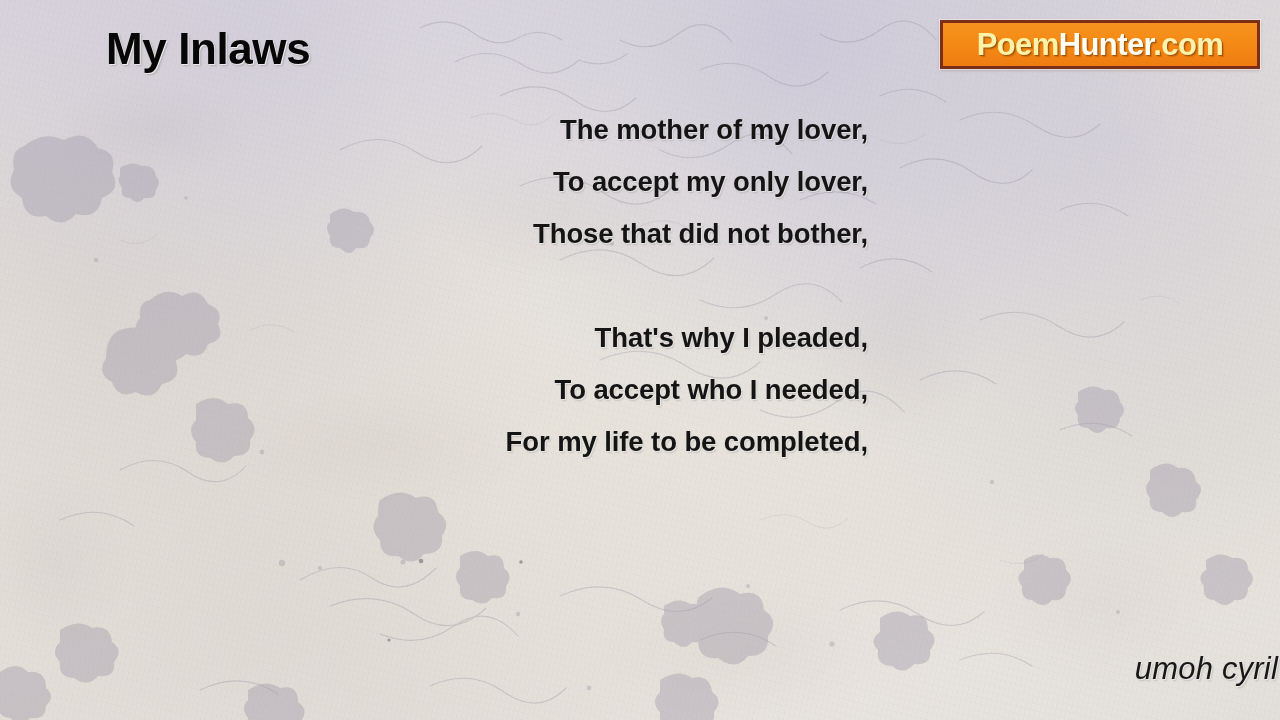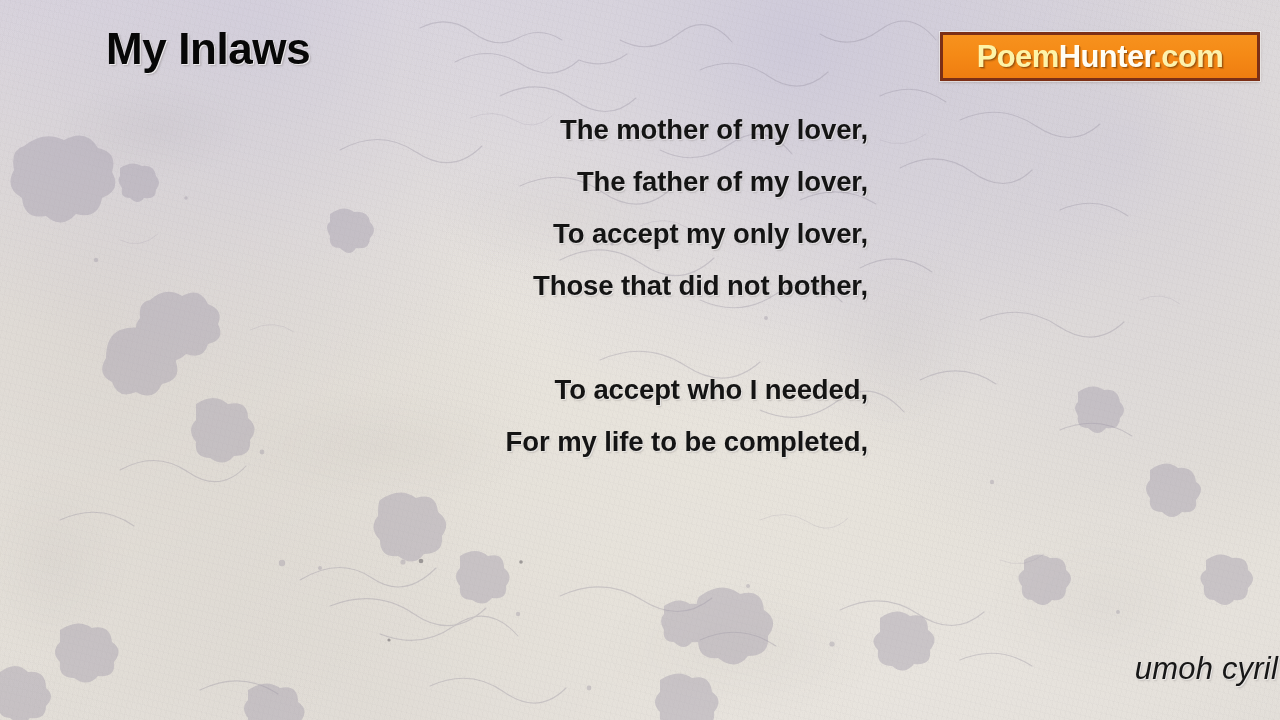--- a/index.html
+++ b/index.html
@@ -105,21 +105,21 @@
     color: #171717;
     letter-spacing: 0.2px;
     white-space: nowrap;
     text-shadow: 1px 1px 0 rgba(255,255,255,0.6), 1.5px 1.5px 2px rgba(130,124,124,0.35);
   }
 
   
   #logo {
     position: absolute;
     left: 940px;
-    top: 32px;
+    top: 20px;
     width: 320px;
     height: 49px;
     box-sizing: border-box;
     border: 3px solid #7c2f16;
     background: linear-gradient(180deg, #f7921e 0%, #f58a16 45%, #ef7d10 100%);
     box-shadow: 0 0 0 1px rgba(255,255,255,0.55), 0 1px 3px rgba(90,60,40,0.35);
     display: flex;
     align-items: center;
     justify-content: center;
     overflow: hidden;
@@ -251,23 +251,23 @@
   <div class="bg-layer bg-vignette"></div>
 
   <div id="title">My Inlaws</div>
 
   <div id="logo">
     <span class="logo-text"><span class="seg-poem">Poem</span><span class="seg-hunter">Hunter</span><span class="seg-dotcom">.com</span></span>
   </div>
 
   <div id="poem">
       <div class="poem-line">The mother of my lover,</div>
-      <div class="poem-line">The father of my lover,</div>
       <div class="poem-line">To accept my only lover,</div>
       <div class="poem-line">Those that did not bother,</div>
       <div class="poem-line blank">&nbsp;</div>
+      <div class="poem-line">That's why I pleaded,</div>
       <div class="poem-line">To accept who I needed,</div>
       <div class="poem-line">For my life to be completed,</div>
     </div>
 
   <div id="signature">umoh cyril</div>
 
 </div>
 
 </body></html>

